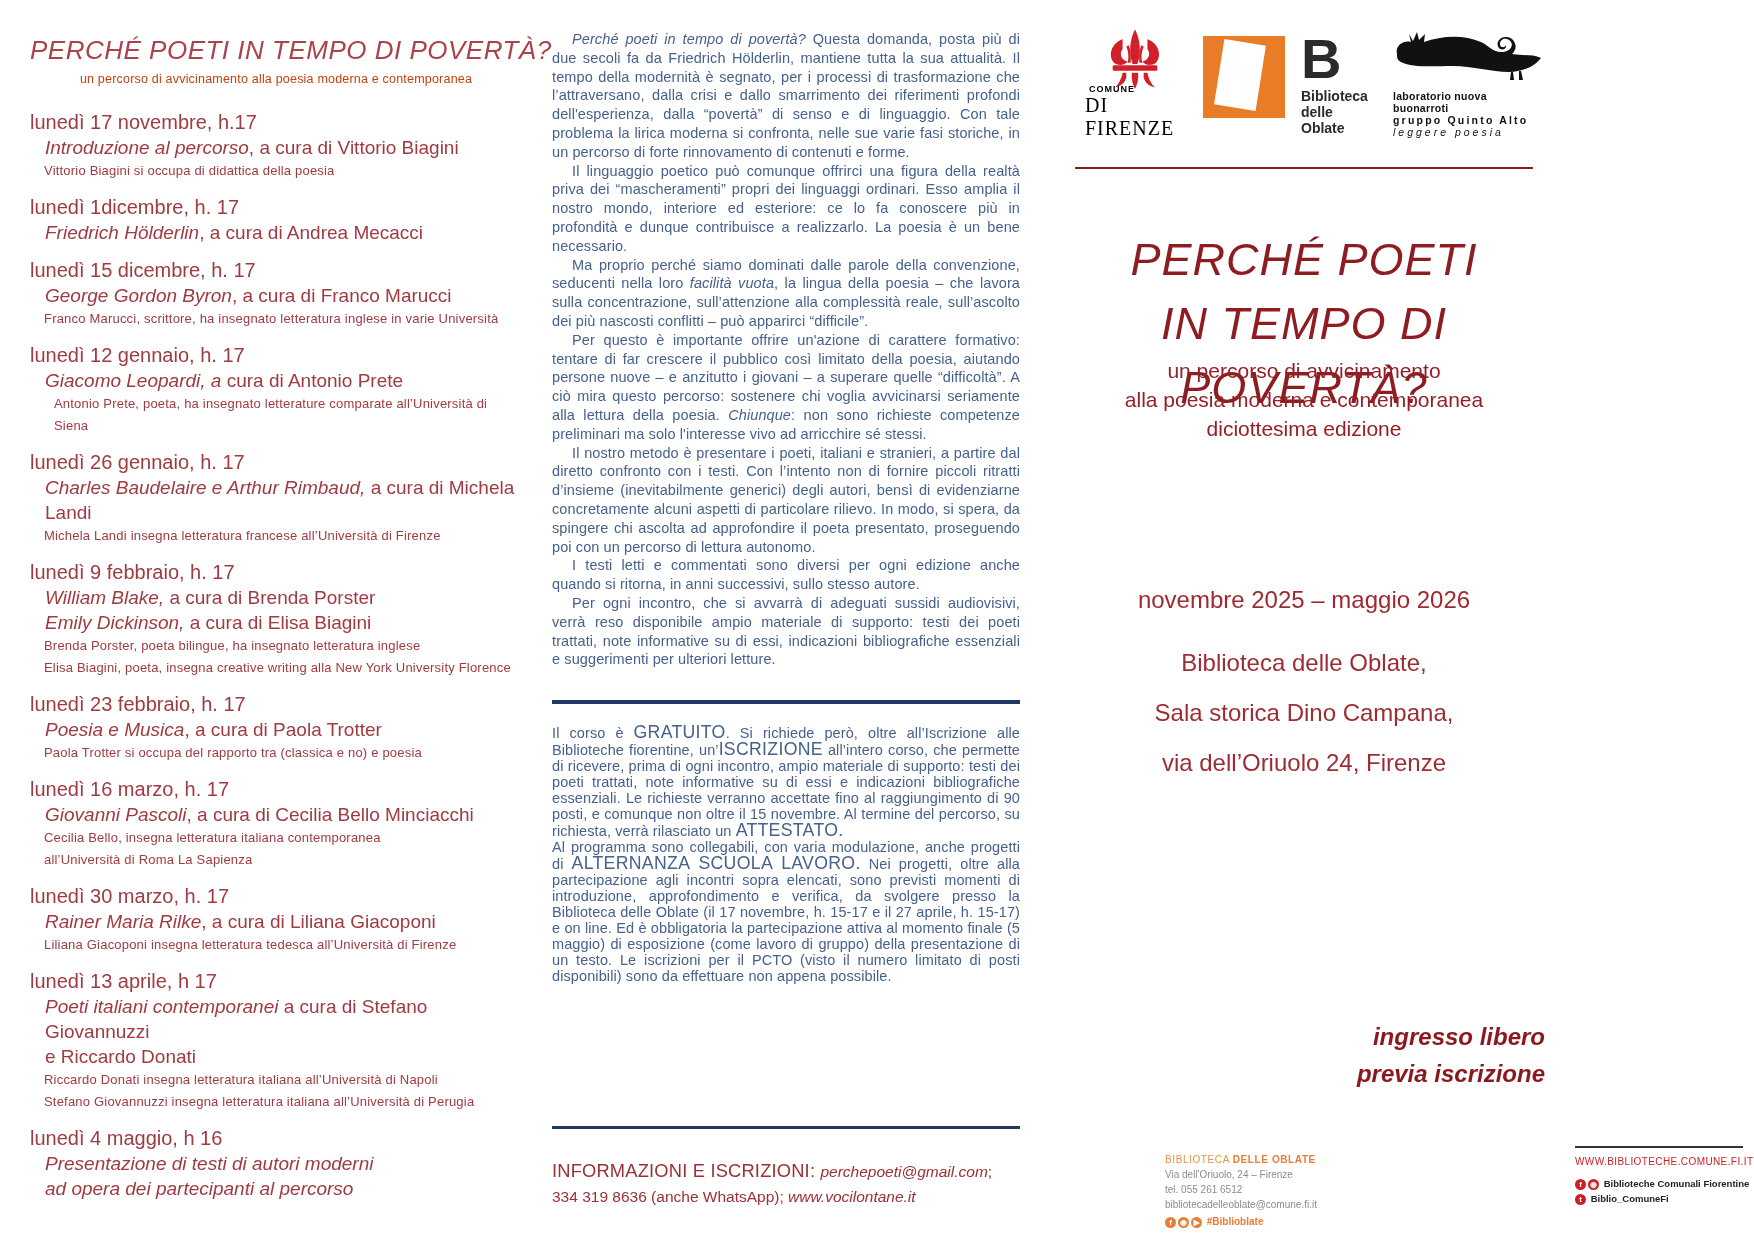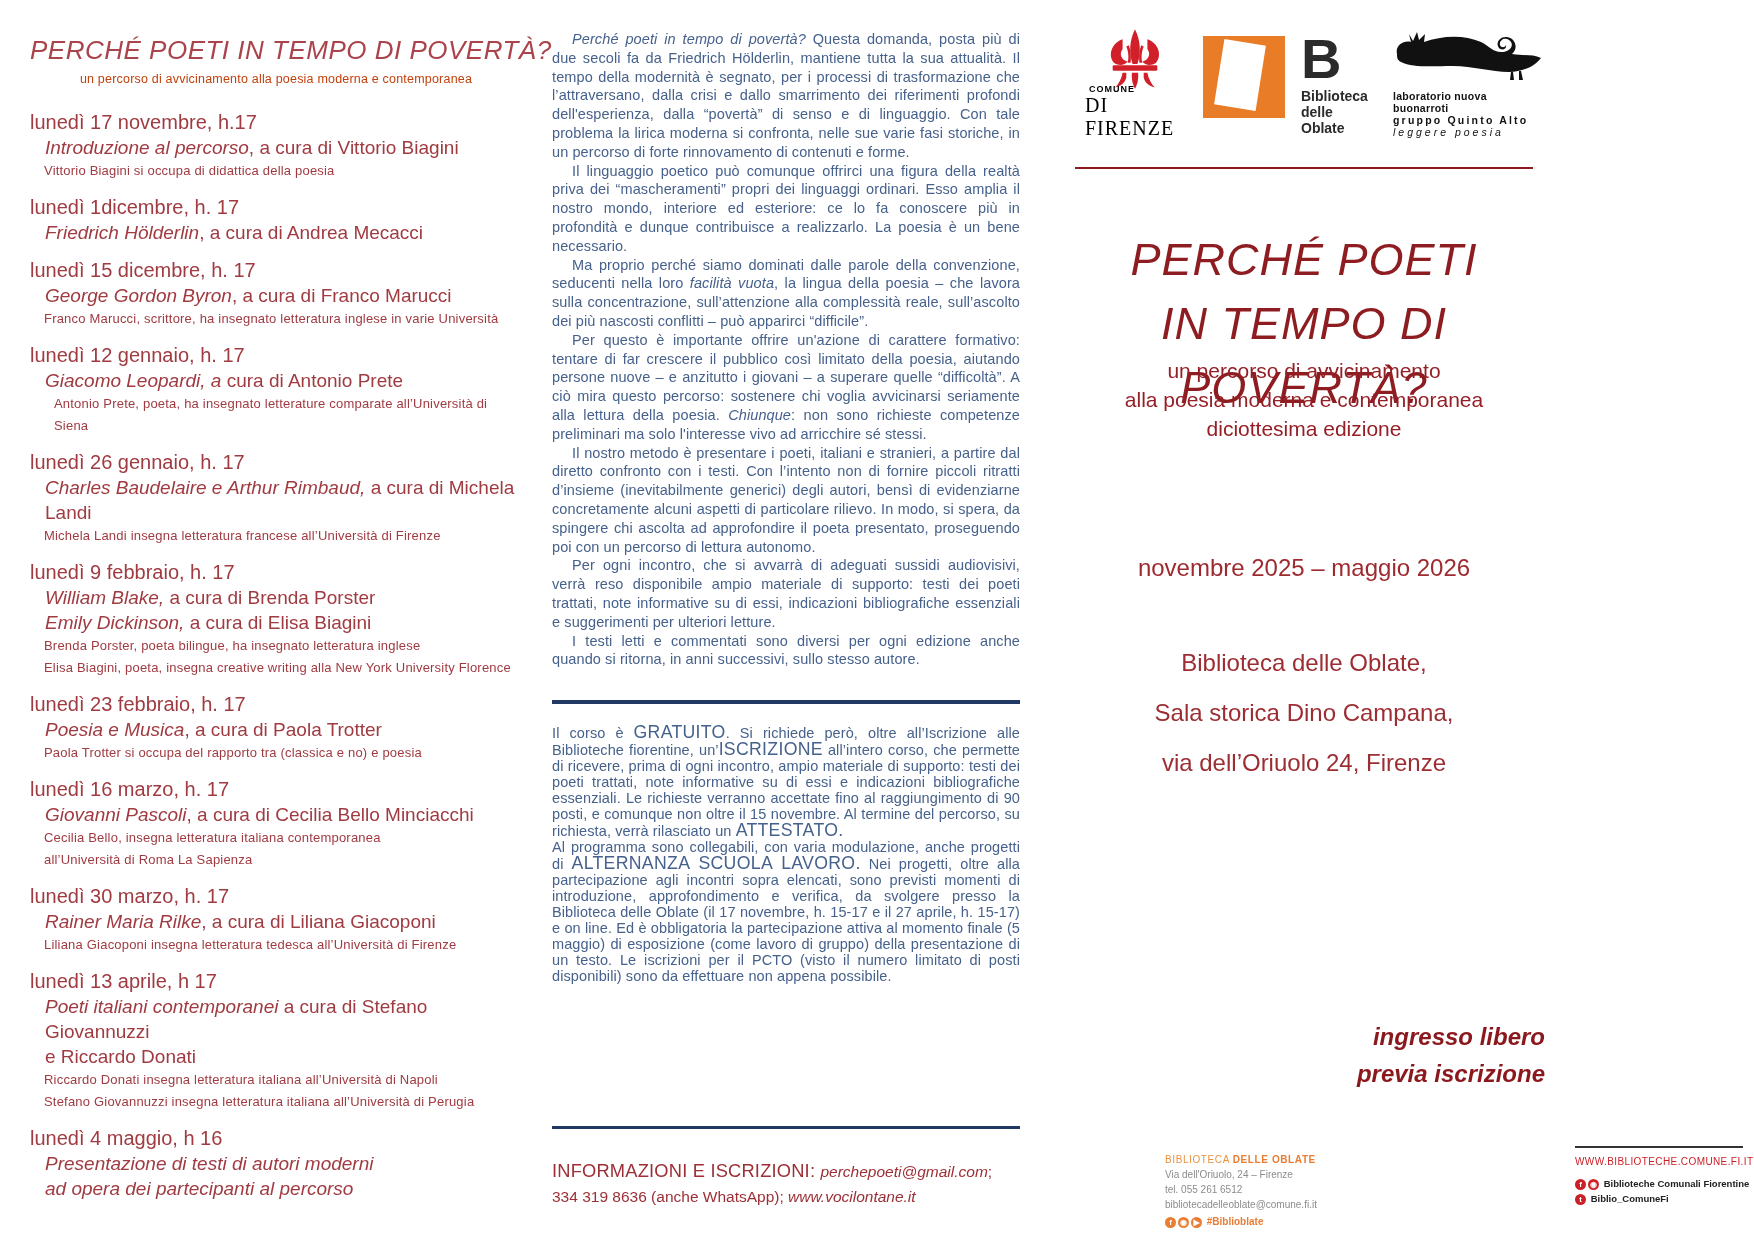--- a/index.html
+++ b/index.html
@@ -54,21 +54,21 @@
   .logo-quinto{position:absolute;left:318px;top:0;width:150px;color:#111;}
   .lq-text{margin-top:2px;}
   .lq1{font-size:10.5px;font-weight:bold;letter-spacing:.3px;}
   .lq2{font-size:10.5px;font-weight:bold;letter-spacing:2.2px;}
   .lq3{font-size:10.5px;font-style:italic;letter-spacing:3px;}
   .red-rule{position:absolute;top:167px;left:15px;width:458px;height:2px;background:#8c1a1e;}
   .r-title{position:absolute;top:228px;left:0;width:488px;text-align:center;
     font-style:italic;font-size:45px;line-height:64px;color:#8e1d22;letter-spacing:1px;}
   .r-subtitle{position:absolute;top:356px;left:0;width:488px;text-align:center;
     font-size:21px;line-height:29px;color:#951f26;}
-  .r-period{position:absolute;top:554px;left:0;width:488px;text-align:center;
+  .r-period{position:absolute;top:586px;left:0;width:488px;text-align:center;
     font-size:24px;color:#9e2a2f;}
   .r-venue{position:absolute;top:638px;left:0;width:488px;text-align:center;
     font-size:24px;line-height:50px;color:#9c2d33;}
   .r-admission{position:absolute;top:1018px;left:0;width:485px;text-align:right;
     font-size:24px;line-height:37px;font-style:italic;font-weight:bold;color:#8a181d;}
 
   
   .f-left{position:absolute;left:105px;top:1152px;width:230px;font-size:10px;line-height:15px;color:#8c8c8c;}
   .fl-name{color:#e9913f;letter-spacing:.6px;}
   .fl-name b{color:#e87d33;}
@@ -151,22 +151,22 @@
     </div>
 </div>
 
 <div id="panel-mid" class="panel">
   <div id="mid-body">
       <p class="indent"><span class="seg-i">Perché poeti in tempo di povertà?</span><span> Questa domanda, posta più di due secoli fa da Friedrich Hölderlin, mantiene tutta la sua attualità. Il tempo della modernità è segnato, per i processi di trasformazione che l’attraversano, dalla crisi e dallo smarrimento dei riferimenti profondi dell'esperienza, dalla “povertà” di senso e di linguaggio. Con tale problema la lirica moderna si confronta, nelle sue varie fasi storiche, in un percorso di forte rinnovamento di contenuti e forme.</span></p>
       <p class="indent"><span>Il linguaggio poetico può comunque offrirci una figura della realtà priva dei “mascheramenti” propri dei linguaggi ordinari. Esso amplia il nostro mondo, interiore ed esteriore: ce lo fa conoscere più in profondità e dunque contribuisce a realizzarlo. La poesia è un bene necessario.</span></p>
       <p class="indent"><span>Ma proprio perché siamo dominati dalle parole della convenzione, seducenti nella loro </span><span class="seg-i">facilità vuota</span><span>, la lingua della poesia – che lavora sulla concentrazione, sull’attenzione alla complessità reale, sull’ascolto dei più nascosti conflitti – può apparirci “difficile”.</span></p>
       <p class="indent"><span>Per questo è importante offrire un'azione di carattere formativo: tentare di far crescere il pubblico così limitato della poesia, aiutando persone nuove – e anzitutto i giovani – a superare quelle “difficoltà”. A ciò mira questo percorso: sostenere chi voglia avvicinarsi seriamente alla lettura della poesia. </span><span class="seg-i">Chiunque</span><span>: non sono richieste competenze preliminari ma solo l'interesse vivo ad arricchire sé stessi.</span></p>
       <p class="indent"><span>Il nostro metodo è presentare i poeti, italiani e stranieri, a partire dal diretto confronto con i testi. Con l’intento non di fornire piccoli ritratti d’insieme (inevitabilmente generici) degli autori, bensì di evidenziarne concretamente alcuni aspetti di particolare rilievo. In modo, si spera, da spingere chi ascolta ad approfondire il poeta presentato, proseguendo poi con un percorso di lettura autonomo.</span></p>
+      <p class="indent"><span>I testi letti e commentati sono diversi per ogni edizione anche quando si ritorna, in anni successivi, sullo stesso autore.</span></p>
       <p class="indent"><span>Per ogni incontro, che si avvarrà di adeguati sussidi audiovisivi, verrà reso disponibile ampio materiale di supporto: testi dei poeti trattati, note informative su di essi, indicazioni bibliografiche essenziali e suggerimenti per ulteriori letture.</span></p>
-      <p class="indent"><span>I testi letti e commentati sono diversi per ogni edizione anche quando si ritorna, in anni successivi, sullo stesso autore.</span></p>
     </div>
   <div id="rule1" class="mid-rule"></div>
   <div id="mid-info">
       <p><span>Il corso è </span><span class="seg-caps">GRATUITO</span><span>. Si richiede però, oltre all’Iscrizione alle Biblioteche fiorentine, un’</span><span class="seg-caps">ISCRIZIONE</span><span> all’intero corso, che permette di ricevere, prima di ogni incontro, ampio materiale di supporto: testi dei poeti trattati, note informative su di essi e indicazioni bibliografiche essenziali. Le richieste verranno accettate fino al raggiungimento di 90 posti, e comunque non oltre il 15 novembre. Al termine del percorso, su richiesta, verrà rilasciato un </span><span class="seg-caps">ATTESTATO.</span></p>
       <p><span>Al programma sono collegabili, con varia modulazione, anche progetti di </span><span class="seg-caps">ALTERNANZA SCUOLA LAVORO.</span><span> Nei progetti, oltre alla partecipazione agli incontri sopra elencati, sono previsti momenti di introduzione, approfondimento e verifica, da svolgere presso la Biblioteca delle Oblate (il 17 novembre, h. 15-17 e il 27 aprile, h. 15-17) e on line. Ed è obbligatoria la partecipazione attiva al momento finale (5 maggio) di esposizione (come lavoro di gruppo) della presentazione di un testo. Le iscrizioni per il PCTO (visto il numero limitato di posti disponibili) sono da effettuare non appena possibile.</span></p>
     </div>
   <div id="rule2" class="mid-rule"></div>
   <div id="mid-contact">
       <div class="cline"><span class="seg-hd">INFORMAZIONI E ISCRIZIONI: </span><span class="seg-i">perchepoeti@gmail.com</span><span>;</span></div>
       <div class="cline"><span>334 319 8636 (anche WhatsApp); </span><span class="seg-i">www.vocilontane.it</span></div>

